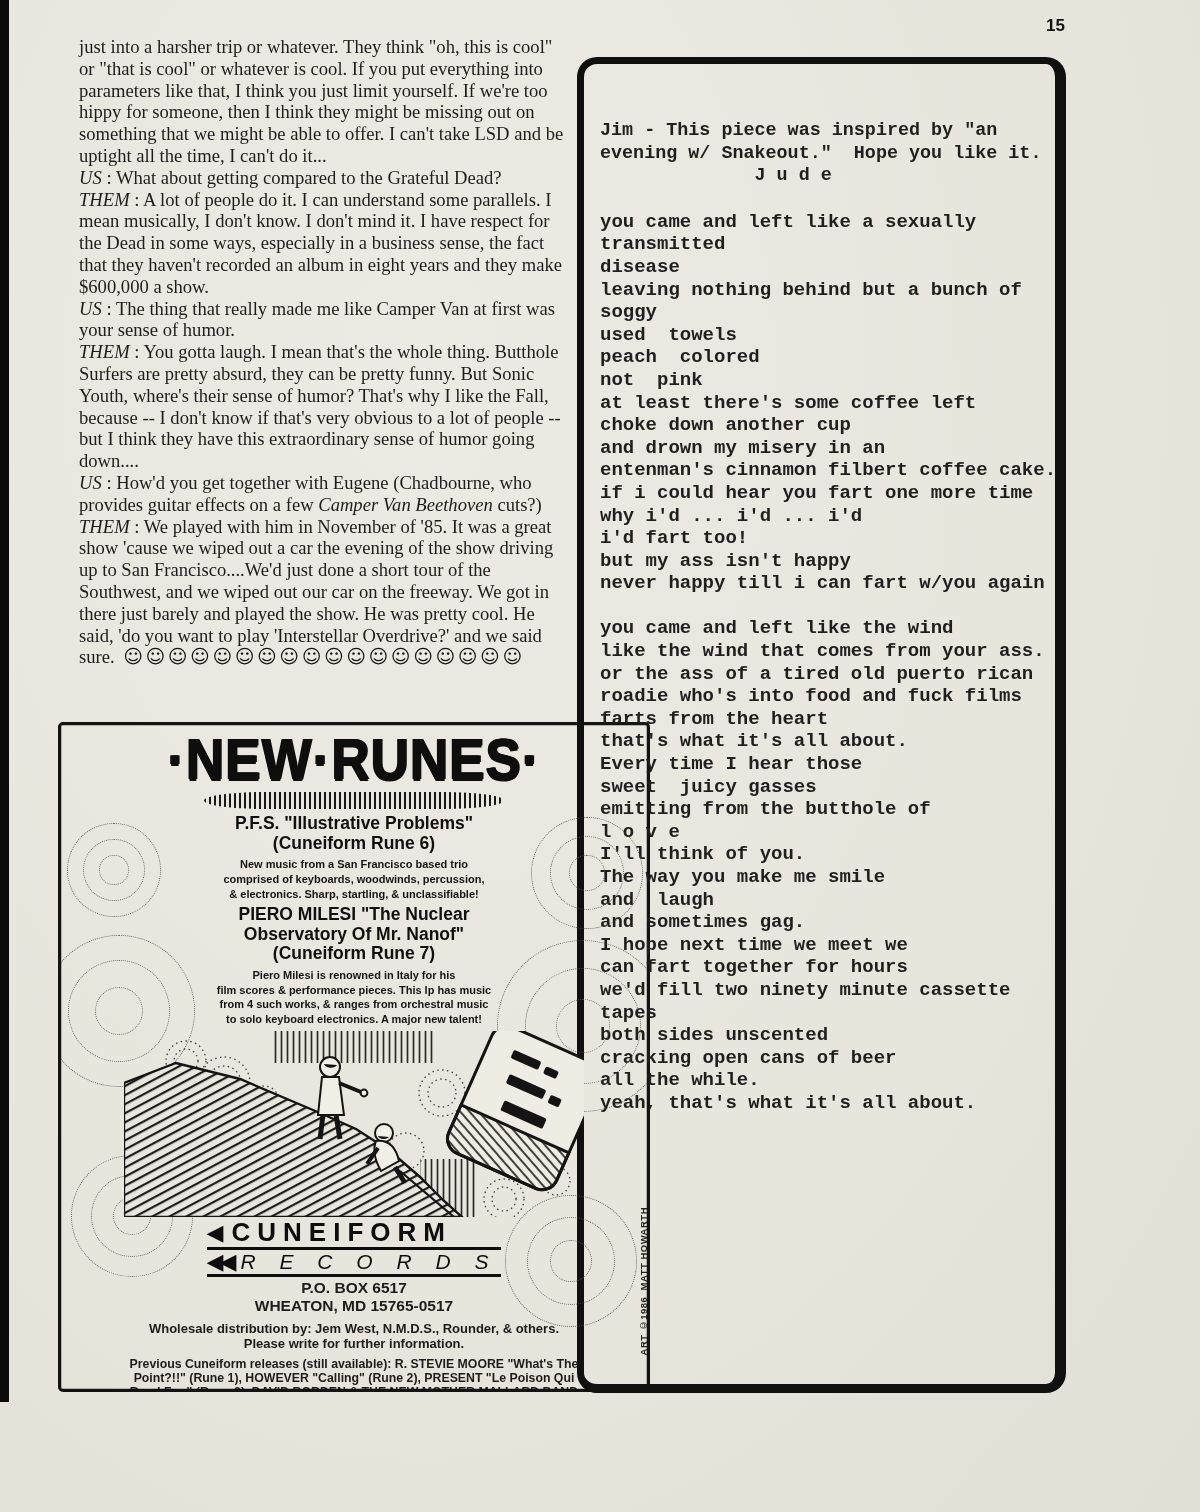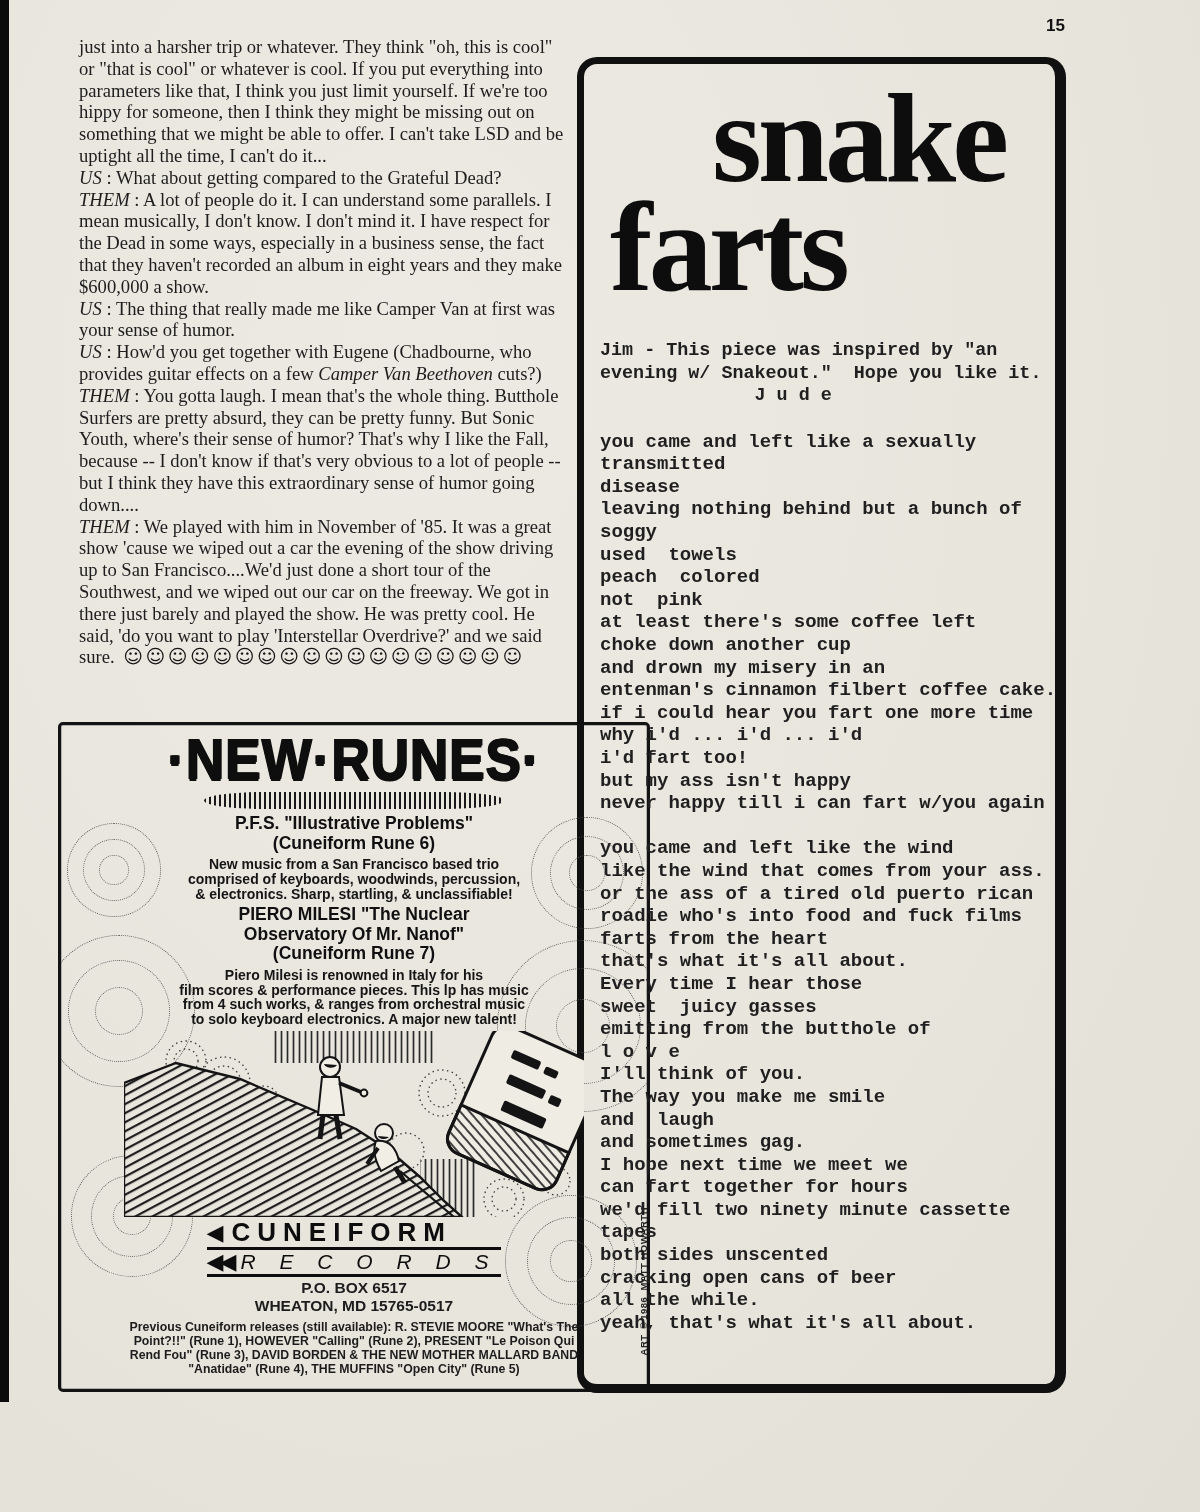--- a/index.html
+++ b/index.html
@@ -23,21 +23,21 @@
     font-family:"Liberation Sans",sans-serif;text-align:center;
     box-shadow:inset 0 0 0 1px rgba(20,20,20,.25);}
   .ad > *{position:relative;z-index:2;}
   .ad-title{font-weight:700;font-size:53px;letter-spacing:1px;color:#0e0e0e;
     transform:scaleY(1.08);line-height:1;margin-top:2px;
     text-shadow:1px 0 0 #0e0e0e,-1px 0 0 #0e0e0e,0 1px 0 #0e0e0e;}
   .stripe{margin:6px auto 5px auto;height:17px;
     background:repeating-linear-gradient(90deg,#181818 0 2px,transparent 2px 5px);}
   .stripe.s1{width:300px;border-radius:40%/100%;}
   .rel-title{font-weight:700;font-size:17.5px;line-height:19.5px;white-space:pre;color:#101010;margin-top:4px;}
-  .rel-desc{font-weight:700;font-size:14px;line-height:14.8px;white-space:pre;color:#151515;margin-top:4px;}
+  .rel-desc{font-weight:700;font-size:11px;line-height:14.8px;white-space:pre;color:#151515;margin-top:4px;}
   .illus{display:block;margin:4px auto 0 auto;}
   .logo{display:inline-block;margin:2px auto 0 auto;text-align:left;color:#0d0d0d;}
   .logo-row1{display:flex;align-items:center;border-bottom:3px solid #0d0d0d;padding:0 4px 1px 0;}
   .logo-row2{display:flex;align-items:center;border-bottom:3px solid #0d0d0d;padding:1px 4px 1px 0;}
   .arr{font-family:"DejaVu Sans",sans-serif;font-size:22px;line-height:1;margin-right:8px;}
   .arr.two{letter-spacing:-4px;}
   .logo-name{font-weight:700;font-size:26px;letter-spacing:7px;line-height:1.05;}
   .logo-records{font-style:italic;font-size:21px;letter-spacing:9px;line-height:1.05;}
   .addr{font-weight:700;font-size:15.5px;line-height:17.5px;white-space:pre;margin-top:2px;}
   .wholesale{font-weight:700;font-size:13px;line-height:15px;white-space:pre;margin-top:7px;}
@@ -73,22 +73,22 @@
 <div class="page">
   <div class="edge-left"></div>
   <div class="page-number">15</div>
 
   <div class="left-col">
     <div class="interview">
         <p class="ipara"><span>just into a harsher trip or whatever.  They think "oh, this is cool" or "that is cool" or whatever is cool.  If you put everything into parameters like that, I think you just limit yourself.  If we're too hippy for someone, then I think they might be missing out on something that we might be able to offer.  I can't take LSD and be uptight all the time, I can't do it...</span></p>
         <p class="ipara"><i class="spk">US</i> :   <span>What about getting compared to the Grateful Dead?</span></p>
         <p class="ipara"><i class="spk">THEM</i> :   <span>A lot of people do it.  I can understand some parallels.  I mean musically, I don't know.  I don't mind it.  I have respect for the Dead in some ways, especially in a business sense, the fact that they haven't recorded an album in eight years and they make $600,000 a show.</span></p>
         <p class="ipara"><i class="spk">US</i> :   <span>The thing that really made me like Camper Van at first was your sense of humor.</span></p>
+        <p class="ipara"><i class="spk">THEM</i> :   <span>You gotta laugh.  I mean that's the whole thing. Butthole Surfers are pretty absurd, they can be pretty funny.  But Sonic Youth, where's their sense of humor?  That's why I like the Fall, because -- I don't know if that's very obvious to a lot of people -- but I think they have this extraordinary sense of humor going down....</span></p>
         <p class="ipara"><i class="spk">US</i> :   <span>How'd you get together with Eugene (Chadbourne, who provides guitar effects on a few </span><i>Camper Van Beethoven</i><span> cuts?)</span></p>
-        <p class="ipara"><i class="spk">THEM</i> :   <span>You gotta laugh.  I mean that's the whole thing. Butthole Surfers are pretty absurd, they can be pretty funny.  But Sonic Youth, where's their sense of humor?  That's why I like the Fall, because -- I don't know if that's very obvious to a lot of people -- but I think they have this extraordinary sense of humor going down....</span></p>
         <p class="ipara"><i class="spk">THEM</i> :   <span>We played with him in November of '85.  It was a great show 'cause we wiped out a car the evening of the show driving up to San Francisco....We'd just done a short tour of the Southwest, and we wiped out our car on the freeway.  We got in there just barely and played the show.  He was pretty cool.  He said, 'do you want to play 'Interstellar Overdrive?' and we said sure.</span><span class="smileys"> ☺☺☺☺☺☺☺☺☺☺☺☺☺☺☺☺☺☺</span></p>
       </div>
   </div>
 
   <div class="ad">
     <div class="swirl sw1"></div>
     <div class="swirl sw2"></div>
     <div class="swirl sw3"></div>
     <div class="swirl sw4"></div>
     <div class="swirl sw5"></div>
@@ -177,32 +177,30 @@
         <span class="arr">◀</span>
         <span class="logo-name">CUNEIFORM</span>
       </div>
       <div class="logo-row2">
         <span class="arr two">◀◀</span>
         <span class="logo-records">R E C O R D S</span>
       </div>
     </div>
     <div class="addr">P.O. BOX 6517
 WHEATON, MD 15765-0517</div>
+    <div class="wholesale">Wholesale distribution by: Jem West, N.M.D.S., Rounder, &amp; others.
+Please write for further information.</div>
     <div class="previous">Previous Cuneiform releases (still available): R. STEVIE MOORE "What's The
 Point?!!" (Rune 1), HOWEVER "Calling" (Rune 2), PRESENT "Le Poison Qui
 Rend Fou" (Rune 3), DAVID BORDEN &amp; THE NEW MOTHER MALLARD BAND
 "Anatidae" (Rune 4), THE MUFFINS "Open City" (Rune 5)</div>
     <div class="art-credit">ART ©1986  MATT HOWARTH</div>
   </div>
 
   <div class="snake-box">
-    <div class="sf-title">
-      <div class="sf-line1">snake</div>
-      <div class="sf-line2">farts</div>
-    </div>
     <div class="sf-intro mono">Jim - This piece was inspired by "an
 evening w/ Snakeout."  Hope you like it.
               J u d e</div>
     <div class="sf-poem mono">you came and left like a sexually
 transmitted
 disease
 leaving nothing behind but a bunch of
 soggy
 used  towels
 peach  colored

